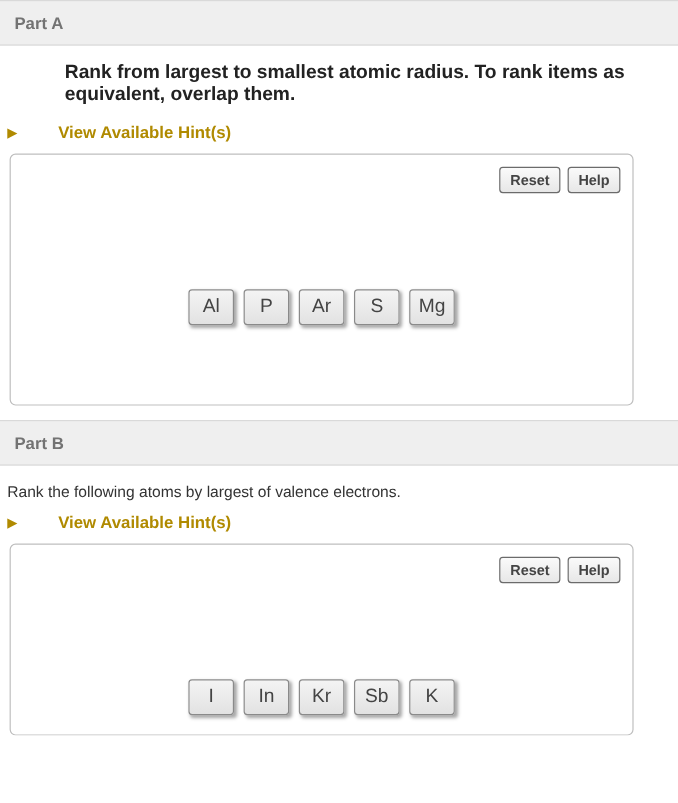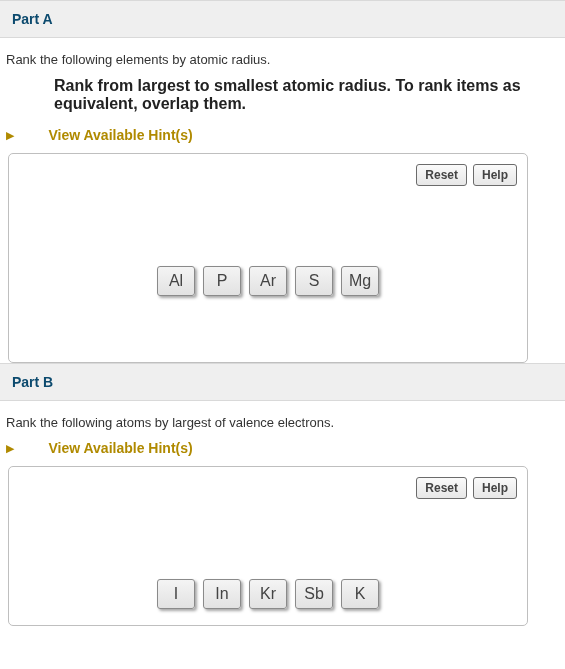--- a/index.html
+++ b/index.html
@@ -11,21 +11,21 @@
     background: #fff;
     width: 565px;
   }
   .part-header {
     background: #efefef;
     border-top: 1px solid #d9d9d9;
     border-bottom: 1px solid #d9d9d9;
     padding: 10px 12px;
     font-weight: bold;
     font-size: 14px;
-    color: #0c4a6e;
+    color: #737373;
   }
   .part-body {
     padding: 14px 6px 0 6px;
   }
   .instr {
     font-size: 13px;
     margin: 0 0 10px 0;
     color: #333;
   }
   .instr-bold {
@@ -97,42 +97,41 @@
     cursor: move;
   }
 </style>
 </head>
 <body>
 
 <div class="part-header">
   <span>Part A</span>
 </div>
 <div class="part-body">
-  <p class="instr">Rank the following elements by atomic radius.</p>
   <p class="instr-bold">Rank from largest to smallest atomic radius. To rank items as equivalent, overlap them.</p>
   <div class="hints-row">
     <span class="hint-arrow">▶</span>
     <span class="hint-link">View Available Hint(s)</span>
   </div>
   <div class="workspace wk-a">
     <div class="top-buttons">
       <div class="btn">Reset</div>
       <div class="btn">Help</div>
     </div>
     <div class="tile-row">
       <div class="tile">Al</div>
       <div class="tile">P</div>
       <div class="tile">Ar</div>
       <div class="tile">S</div>
       <div class="tile">Mg</div>
     </div>
   </div>
 </div>
 
-<div class="part-header" style="margin-top:0;">
+<div class="part-header" style="margin-top:12px;">
   <span>Part B</span>
 </div>
 <div class="part-body">
   <p class="instr">Rank the following atoms by largest of valence electrons.</p>
   <div class="hints-row">
     <span class="hint-arrow">▶</span>
     <span class="hint-link">View Available Hint(s)</span>
   </div>
   <div class="workspace wk-b">
     <div class="top-buttons">

